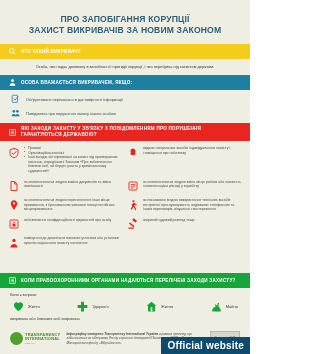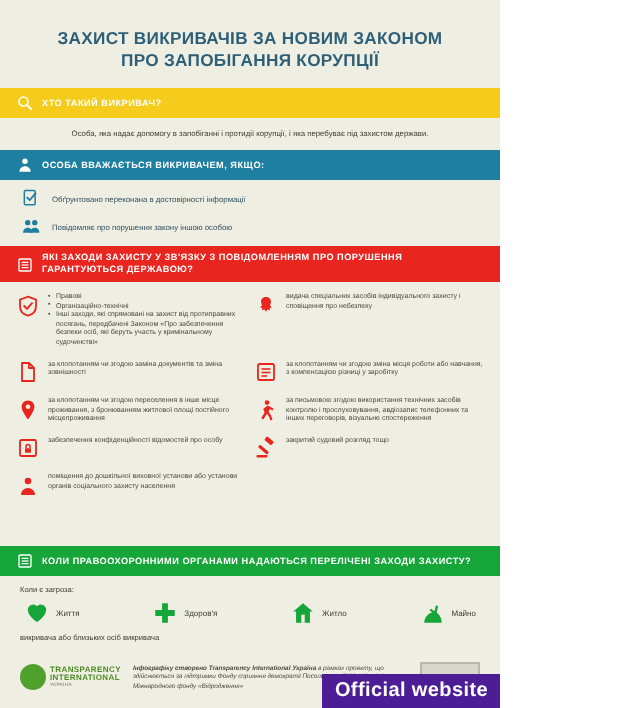--- a/index.html
+++ b/index.html
@@ -128,33 +128,33 @@
   .logo-partner {
     flex: 0 0 auto; width: 30px; height: 15px;
     background: #d8d7cb; border: 1px solid #b9b8ac;
     display: flex; align-items: center; justify-content: center;
     font-size: 2.6px; color: #55554c; text-align: center;
   }
 
   
   .watermark {
     position: absolute; right: 0; bottom: 0;
-    background: #4c1d95; color: #ffffff;
+    background: #0c4a6e; color: #ffffff;
     font-size: 10px; font-weight: bold;
     padding: 3px 6px; letter-spacing: .2px;
   }
 </style>
 </head>
 <body>
 
 <div class="poster">
 
   <div class="title-block">
+    <div class="title-line">ПРО ЗАПОБІГАННЯ КОРУПЦІЇ</div>
     <div class="title-line">ЗАХИСТ ВИКРИВАЧІВ ЗА НОВИМ ЗАКОНОМ</div>
-    <div class="title-line">ПРО ЗАПОБІГАННЯ КОРУПЦІЇ</div>
   </div>
 
   <div class="bar bar-yellow">
     <svg class="bar-icon" viewBox="0 0 24 24">
       <circle cx="10" cy="10" r="6" fill="none" stroke="#fff" stroke-width="2.2"></circle>
       <line x1="14.5" y1="14.5" x2="20" y2="20" stroke="#fff" stroke-width="2.6" stroke-linecap="round"></line>
     </svg>
     <span class="bar-label">ХТО ТАКИЙ ВИКРИВАЧ?</span>
   </div>
   <div class="lead">Особа, яка надає допомогу в запобіганні і протидії корупції, і яка перебуває під захистом держави.</div>

